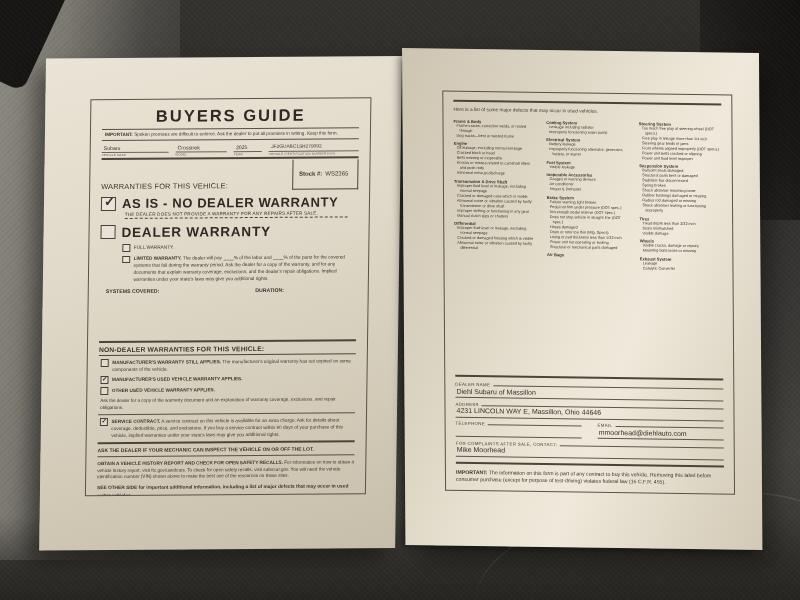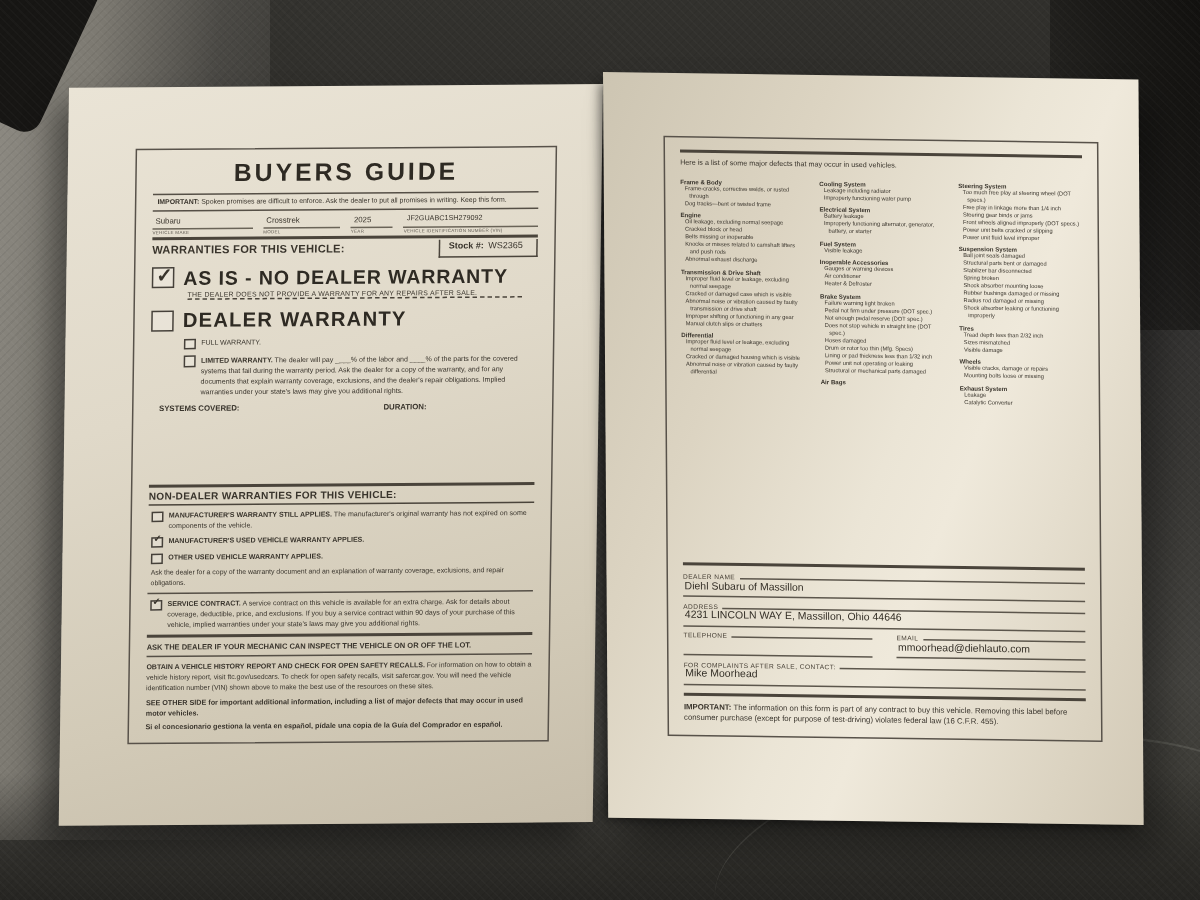--- a/index.html
+++ b/index.html
@@ -36,21 +36,21 @@
   .dashed-rule{border-top:1px dashed #4a443b;margin:.5px 12px 0 26px;}
   b{font-weight:bold;}
   .lp-title{font-size:16.5px;font-weight:bold;letter-spacing:2px;text-align:center;margin:7px 0 3px;color:#2e2a23;}
   .lp-important{font-size:4.6px;margin:2px 5px 2.5px;}
   .veh-row{display:flex;gap:7px;margin:4px 2px 1px;}
   .veh-cell{display:flex;flex-direction:column;}
   .veh-make{flex:0 0 26%;}.veh-model{flex:0 0 20%;}.veh-year{flex:0 0 11%;}.veh-vin{flex:1;}
   .veh-val{font-size:5.2px;border-bottom:1px solid #6a6458;padding:0 2px 1px;min-height:6px;}
   .veh-lbl{font-size:3px;letter-spacing:.2px;color:#5a554d;padding-top:.5px;}
   .warr-row{display:flex;justify-content:space-between;align-items:stretch;margin:0 2px;}
-  .warr-title{font-size:7.4px;font-weight:bold;letter-spacing:.2px;padding-top:1px;}
+  .warr-title{font-size:7.4px;font-weight:normal;letter-spacing:.2px;padding-top:21px;}
   .stock-box{border:1px solid #4a443b;border-top:none;padding:2px 9px 2.5px 6px;font-size:6px;display:flex;gap:3px;align-items:center;}
   .cb{display:inline-flex;align-items:center;justify-content:center;border:1px solid #46413a;flex:none;background:rgba(255,255,255,.22);}
   .cb.big{width:13px;height:12px;}
   .cb.big .mark{font-size:13px;font-weight:bold;line-height:1;transform:translate(1px,-2px);}
   .cb.sm{width:5.5px;height:5.5px;margin-top:.5px;}
   .cb.sm .mark{font-size:6.5px;font-weight:bold;line-height:1;transform:translate(.5px,-1px);}
   .asis-row{display:flex;gap:6px;align-items:center;margin:5px 0 1px 2px;}
   .asis-label{font-size:13px;font-weight:bold;letter-spacing:.6px;white-space:nowrap;color:#2e2a23;}
   .asis-sub{font-size:4.6px;letter-spacing:.2px;margin:0 0 0 26px;}
   .dw-row{display:flex;gap:6px;align-items:center;margin:6px 0 1px 2px;}

